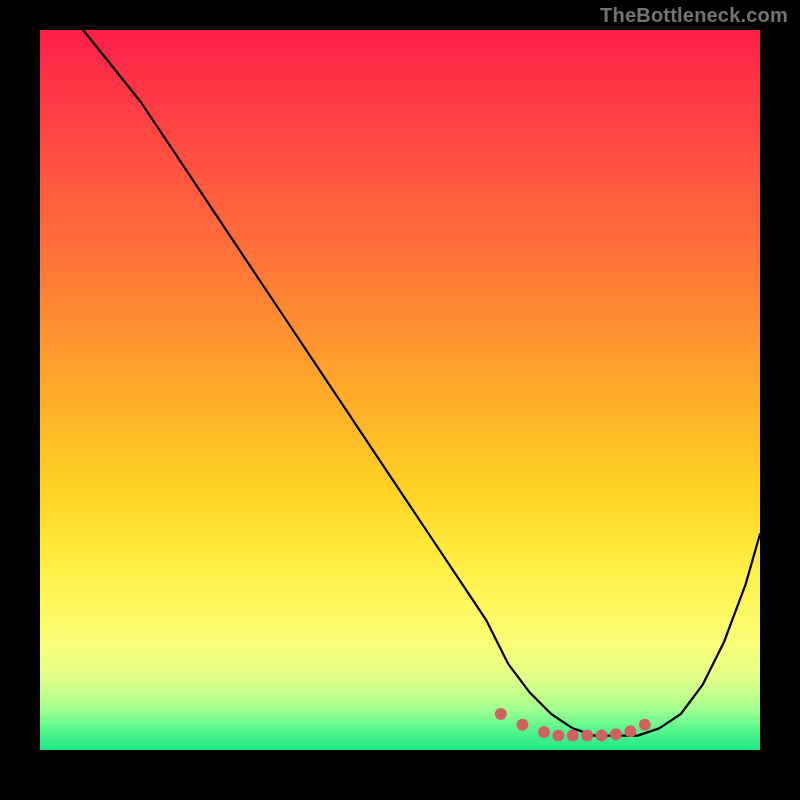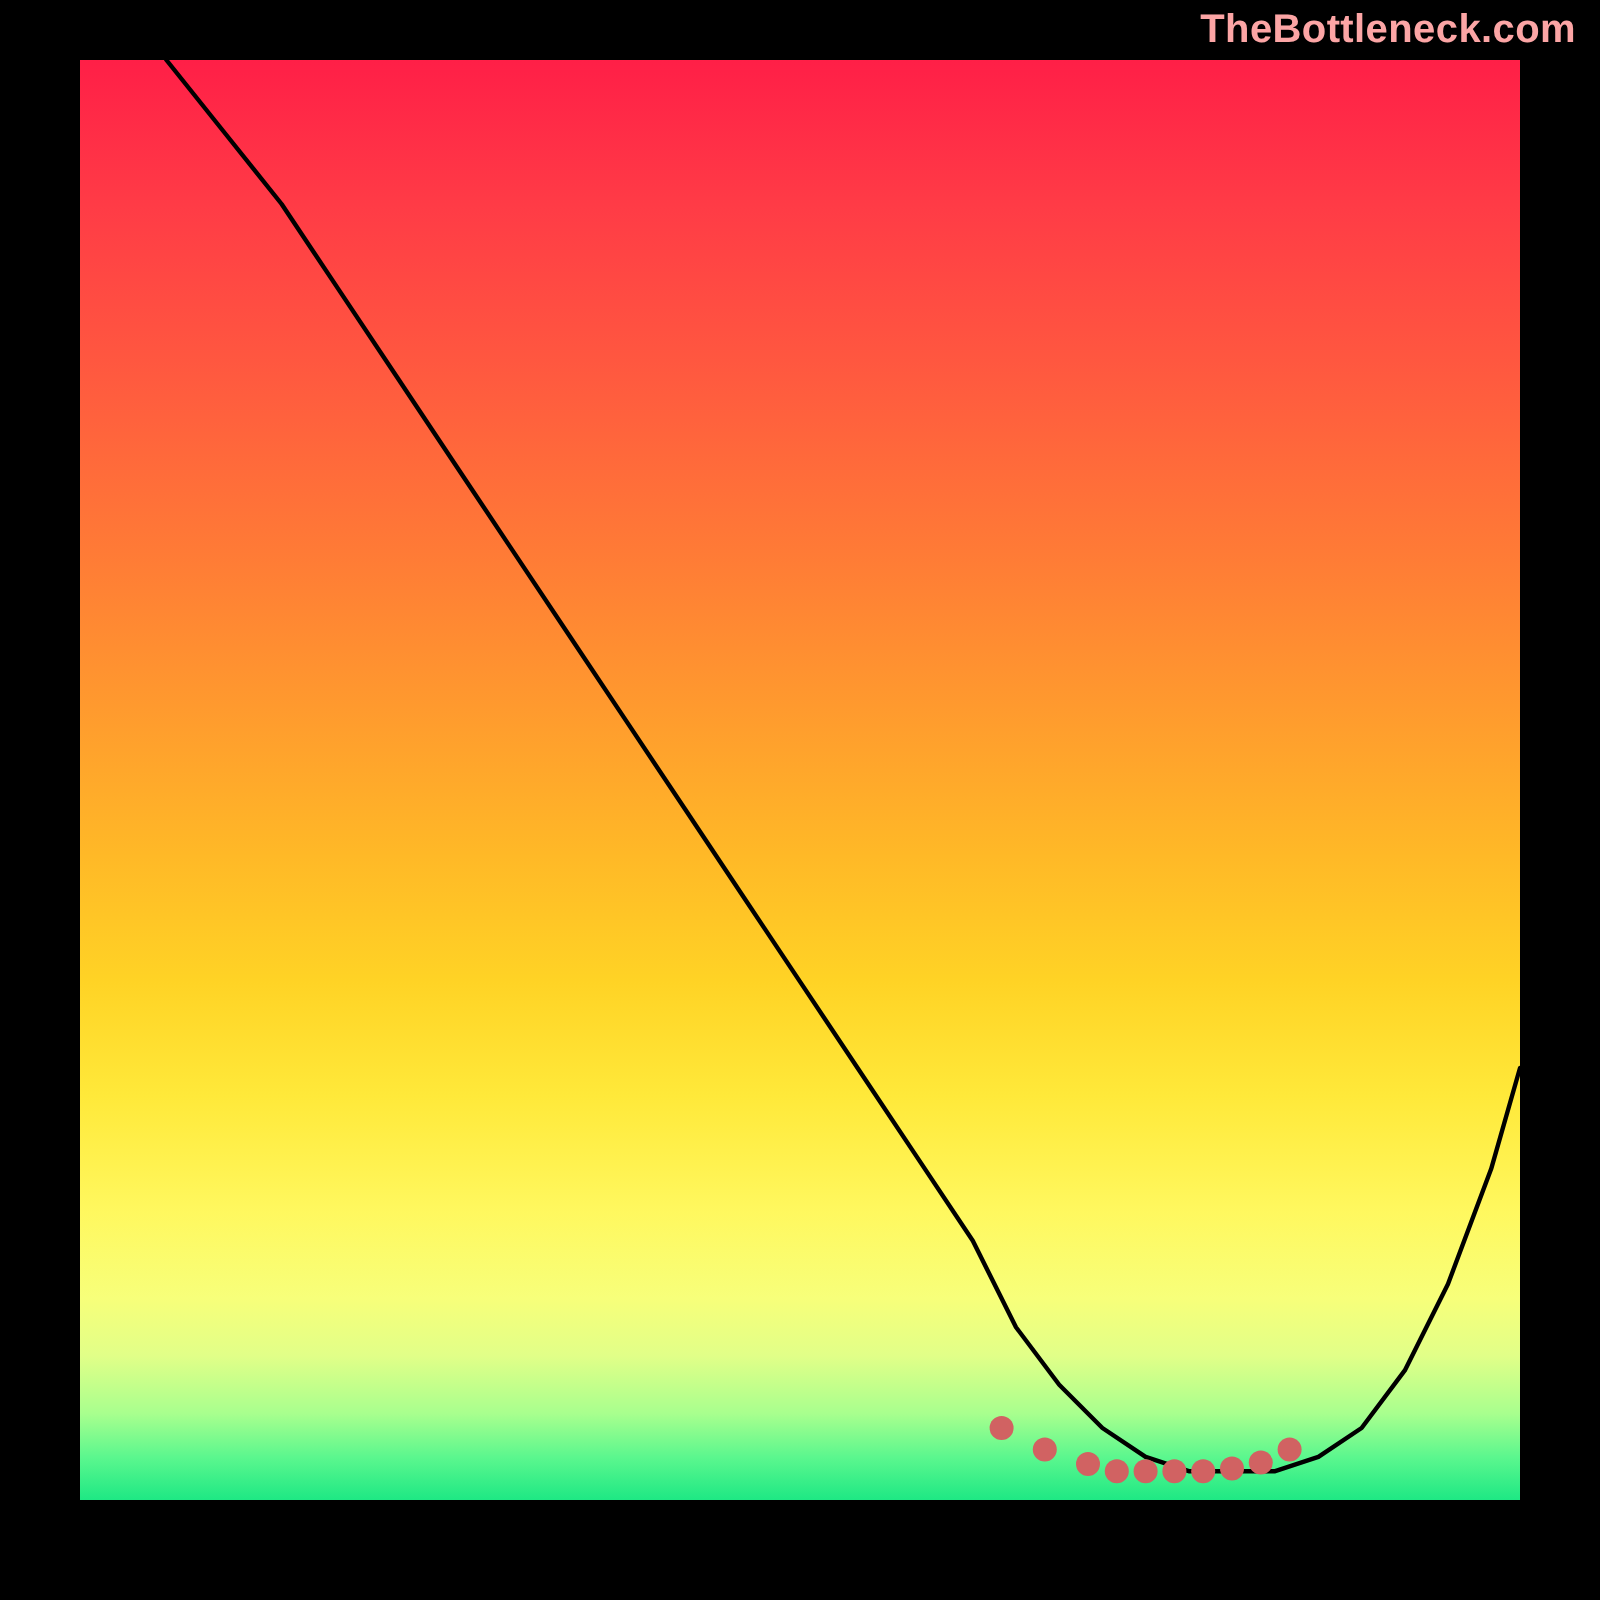--- a/index.html
+++ b/index.html
@@ -14,21 +14,21 @@
   .frame {
     position: relative;
     width: 800px;
     height: 800px;
     background: #000;
   }
   .watermark {
     position: absolute;
     top: 4px;
     right: 12px;
-    color: #fca5a5;
+    color: #737373;
     font-size: 20px;
     font-weight: 600;
     letter-spacing: 0.2px;
     z-index: 30;
   }
   .plot-bg {
     position: absolute;
     left: 40px;
     top: 30px;
     width: 720px;

